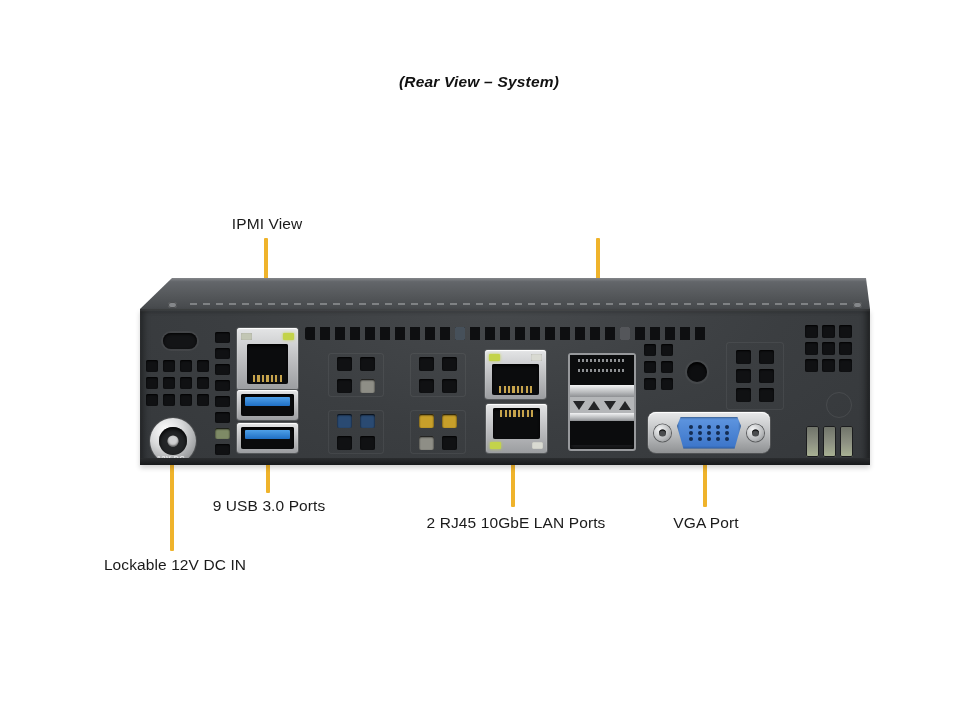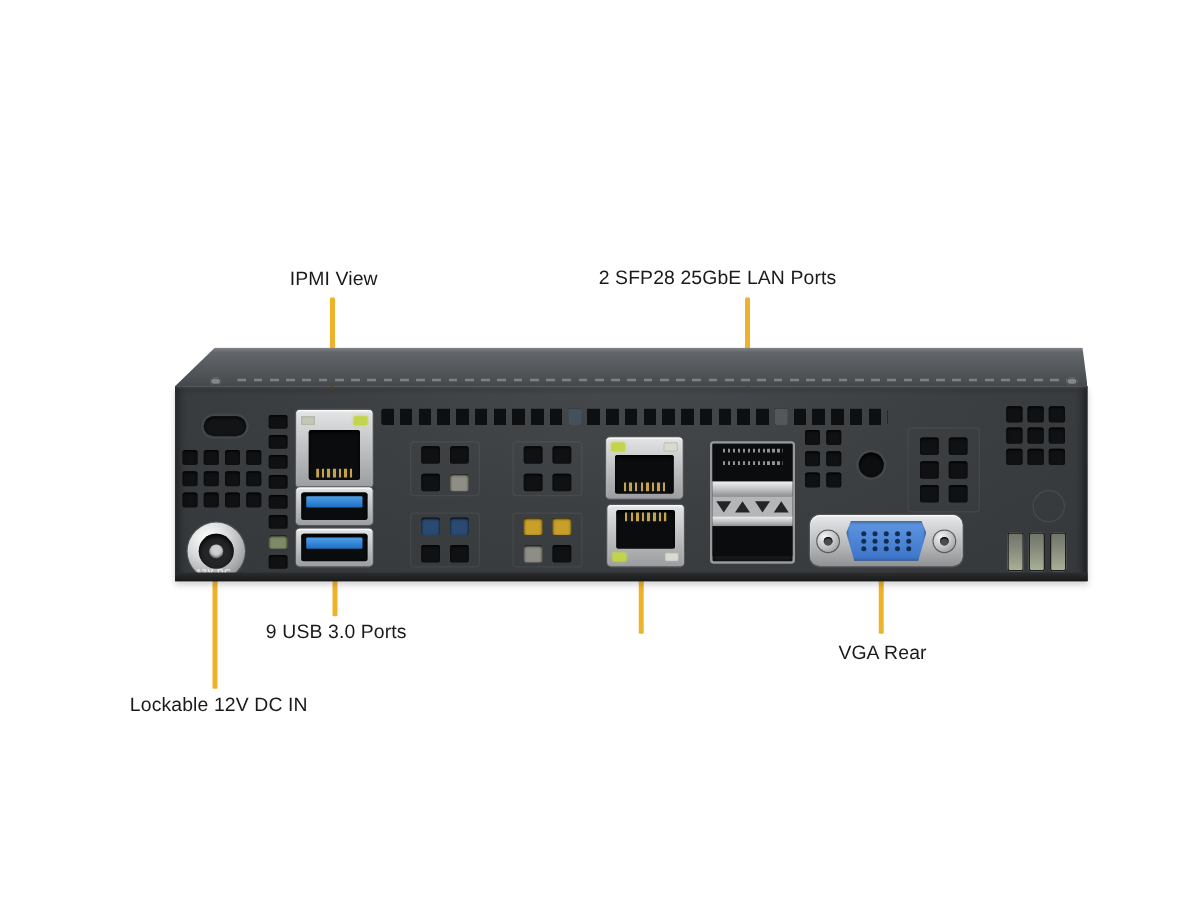--- a/index.html
+++ b/index.html
@@ -140,33 +140,34 @@
   .rconn{position:absolute;display:flex;gap:4px;}
   .rconn .cell{width:13px;height:31px;border-radius:2px;
     background:linear-gradient(180deg,#6e7268 0%,#8e9283 55%,#aab394 100%);
     box-shadow:inset 0 0 0 1px #1c1d1f;}
 </style>
 </head>
 <body>
 
 <div id="stage">
 
+  <div class="title" style="left:479px;top:73px">(Rear View – System)</div>
 
   <div class="lbl" style="left:267px;top:215px">IPMI View</div>
-  <div class="lbl" style="left:574px;top:214px">2 SFP28 25GbE LAN Ports</div>
 
   <div class="leader" style="left:264px;top:238px;height:120px"></div>
   <div class="leader" style="left:596px;top:238px;height:126px"></div>
   <div class="leader" style="left:266px;top:448px;height:45px"></div>
   <div class="leader" style="left:511px;top:445px;height:62px"></div>
   <div class="leader" style="left:703px;top:453px;height:54px"></div>
   <div class="leader" style="left:170px;top:443px;height:108px"></div>
 
   <div class="lbl" style="left:269px;top:497px">9 USB 3.0 Ports</div>
-  <div class="lbl" style="left:706px;top:514px">VGA Rear</div>
+  <div class="lbl" style="left:516px;top:514px">2 RJ45 10GbE LAN Ports</div>
+  <div class="lbl" style="left:706px;top:514px">VGA Port</div>
   <div class="lbl" style="left:175px;top:556px">Lockable 12V DC IN</div>
 
   <div class="chassis-top">
     <div class="seam"></div>
     <div class="screw s-left"></div>
     <div class="screw s-right"></div>
   </div>
 
   <div class="chassis-face">
 

